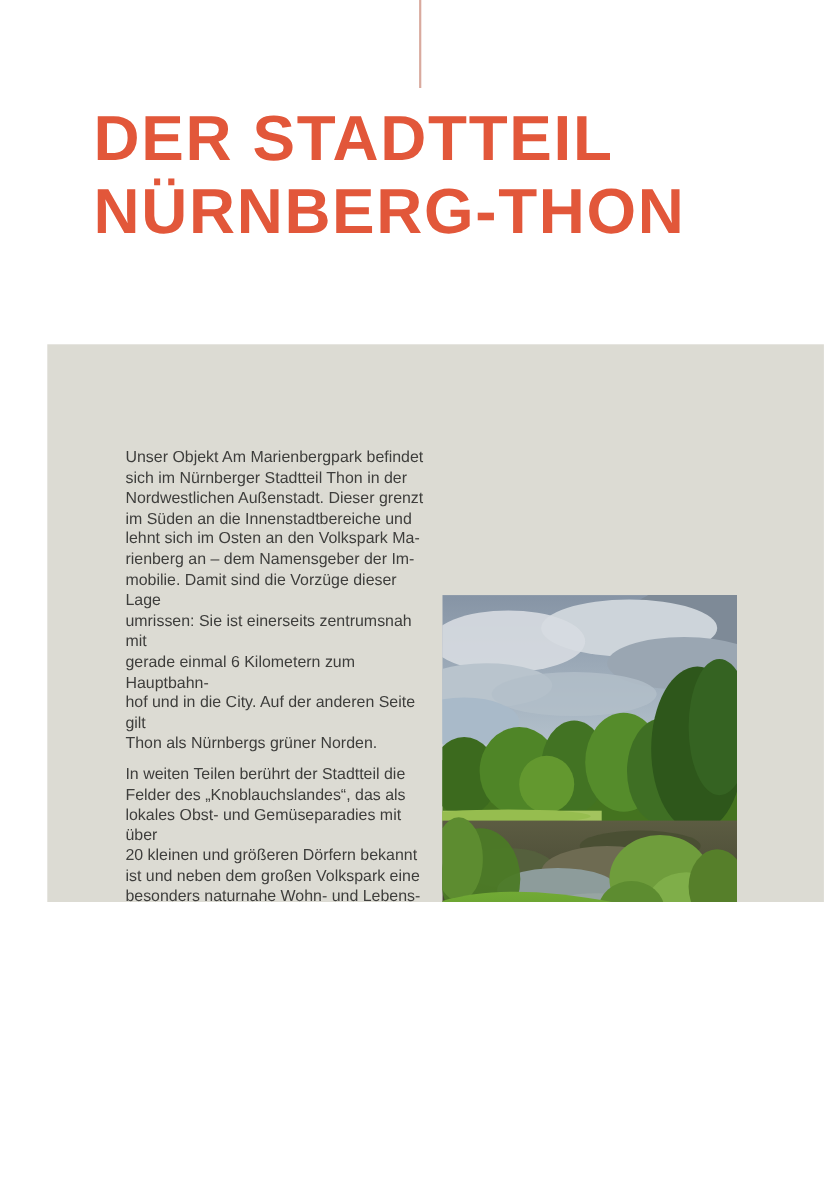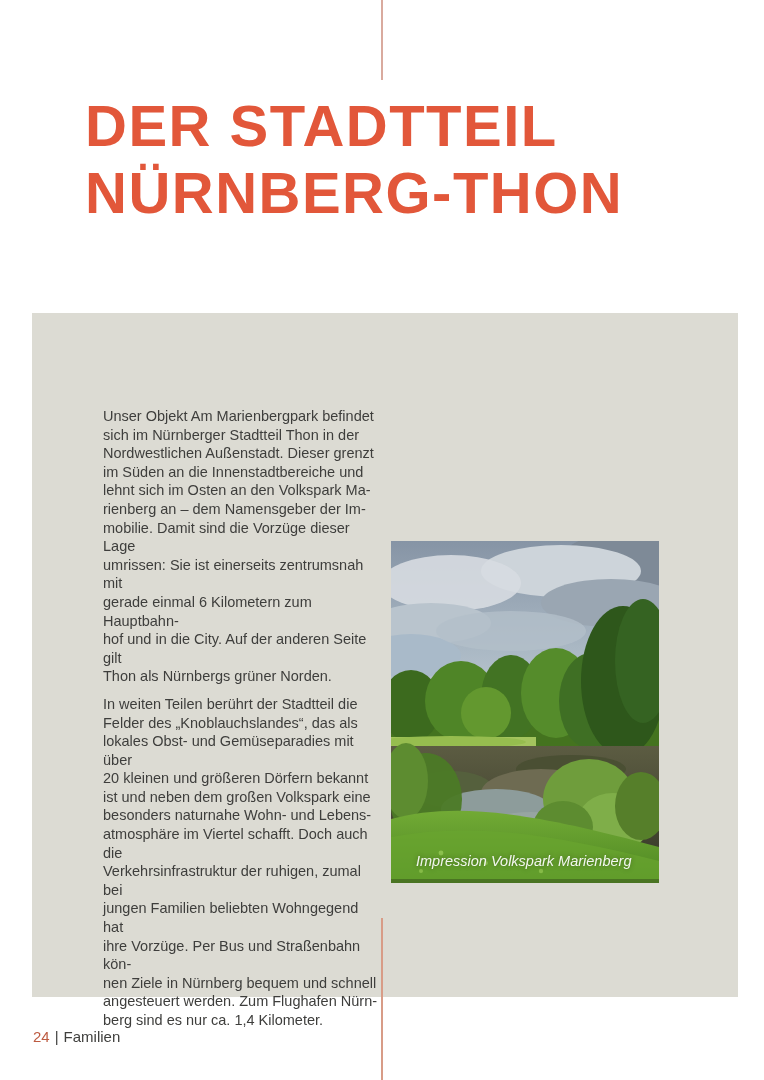--- a/index.html
+++ b/index.html
@@ -1,35 +1,35 @@
 <!DOCTYPE html>
 <html><head>
 <meta charset="utf-8">
 <style>
   html,body{margin:0;padding:0;background:#ffffff;}
   .page{
     position:relative;
-    width:764px;height:1080px;
+    width:764px;height:820px;
     background:#ffffff;
     font-family:"Liberation Sans","DejaVu Sans",sans-serif;
     overflow:hidden;
   }
   .v-line{position:absolute;width:2px;}
   .v-line-top{left:381px;top:0;height:80px;background:#d9aa9e;}
   .v-line-bottom{left:381px;top:918px;height:162px;background:#d89c87;}
   .headline{
     position:absolute;left:85px;top:92px;
     margin:0;
     color:#e2573a;
     font-size:58px;line-height:67px;font-weight:700;
     letter-spacing:1.5px;
     white-space:pre-line;
   }
   .panel{
-    position:absolute;left:32px;top:313px;
+    position:absolute;left:43px;top:313px;
     width:706px;height:684px;
     background:#dcdbd3;
   }
   .col{position:absolute;color:#3e3e3c;font-size:14.5px;line-height:18.6px;}
   .col p{margin:0 0 9px 0;white-space:pre-line;}
   .col-left{left:71px;top:94px;width:275px;}
   .col-right{left:359px;top:94px;width:270px;}
   .photo{
     position:absolute;left:359px;top:228px;
     width:268px;height:342px;

